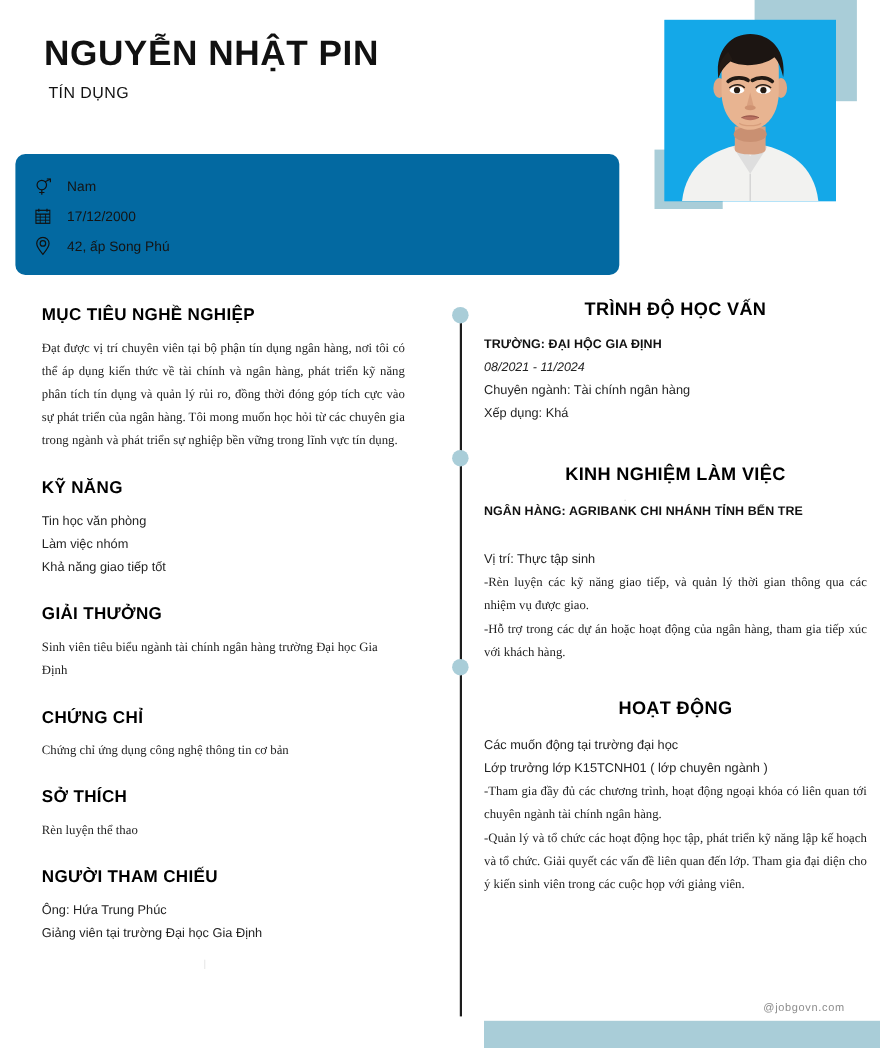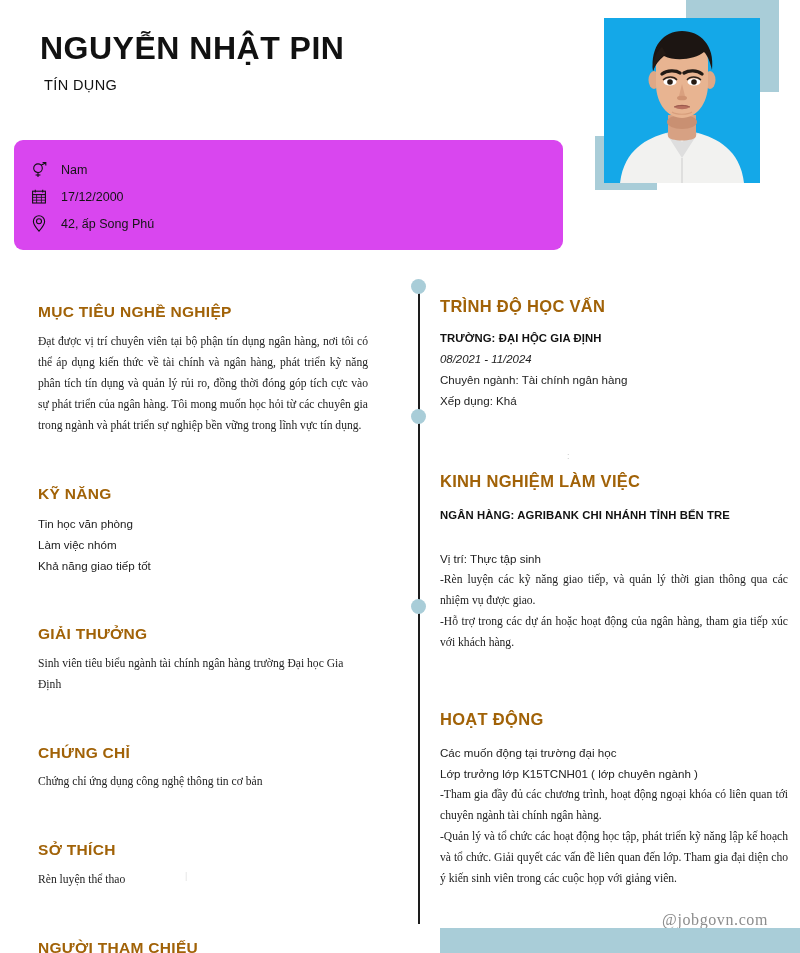--- a/index.html
+++ b/index.html
@@ -59,21 +59,21 @@
     font-weight: normal;
     letter-spacing: 0.4px;
     color: #111111;
   }
 
   
   .info-box {
     position: absolute;
     left: 14px; top: 140px;
     width: 549px; height: 110px;
-    background: #d946ef;
+    background: #0369a1;
     border-radius: 9px;
     padding: 16px 0 0 18px;
   }
   .info-row {
     display: flex;
     align-items: center;
     height: 27px;
     font-size: 12.5px;
     color: #141414;
   }
@@ -104,27 +104,27 @@
     width: 1.6px; height: 634px;
     background: #1d1d1d;
   }
 
   
   .sec { margin-bottom: 0; }
   .sec-title {
     font-size: 15.5px;
     font-weight: bold;
     letter-spacing: 0.3px;
-    color: #a16207;
+    color: #000000;
     line-height: 1.2;
-    margin-top: 25px;
   }
   .sec-title.right {
     font-size: 16.5px;
     padding-left: 30px;
+    text-align: center;
   }
   .sec-body {
     font-size: 11.6px;
     line-height: 1.82;
     color: #222222;
     font-family: Liberation Serif, serif;
   }
   .justify { text-align: justify; }
   .line { font-size: 11.6px; line-height: 1.82; color: #222222; }
   .sub-bold {
@@ -171,22 +171,22 @@
     left: 185px; top: 872px;
     font-size: 9px;
     color: #e2e2e2;
     line-height: 1;
   }
 
   
   .watermark {
     position: absolute;
     right: 32px; top: 911px;
-    font-family: Liberation Serif, serif;
-    font-size: 16px;
+    font-family: Liberation Sans, sans-serif;
+    font-size: 10px;
     letter-spacing: 0.6px;
     color: #8c8c8c;
   }
   .footer-bar {
     position: absolute;
     left: 440px; top: 928px;
     width: 360px; height: 25px;
     background: #a9cdd8;
   }
 </style>

